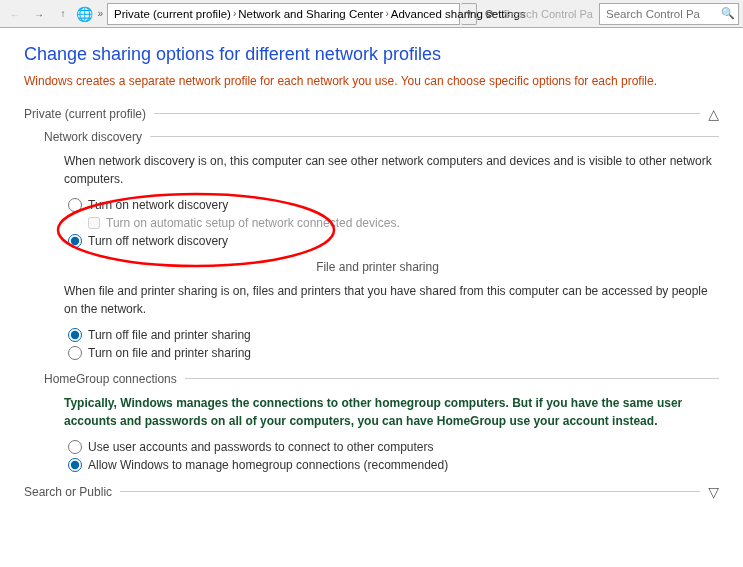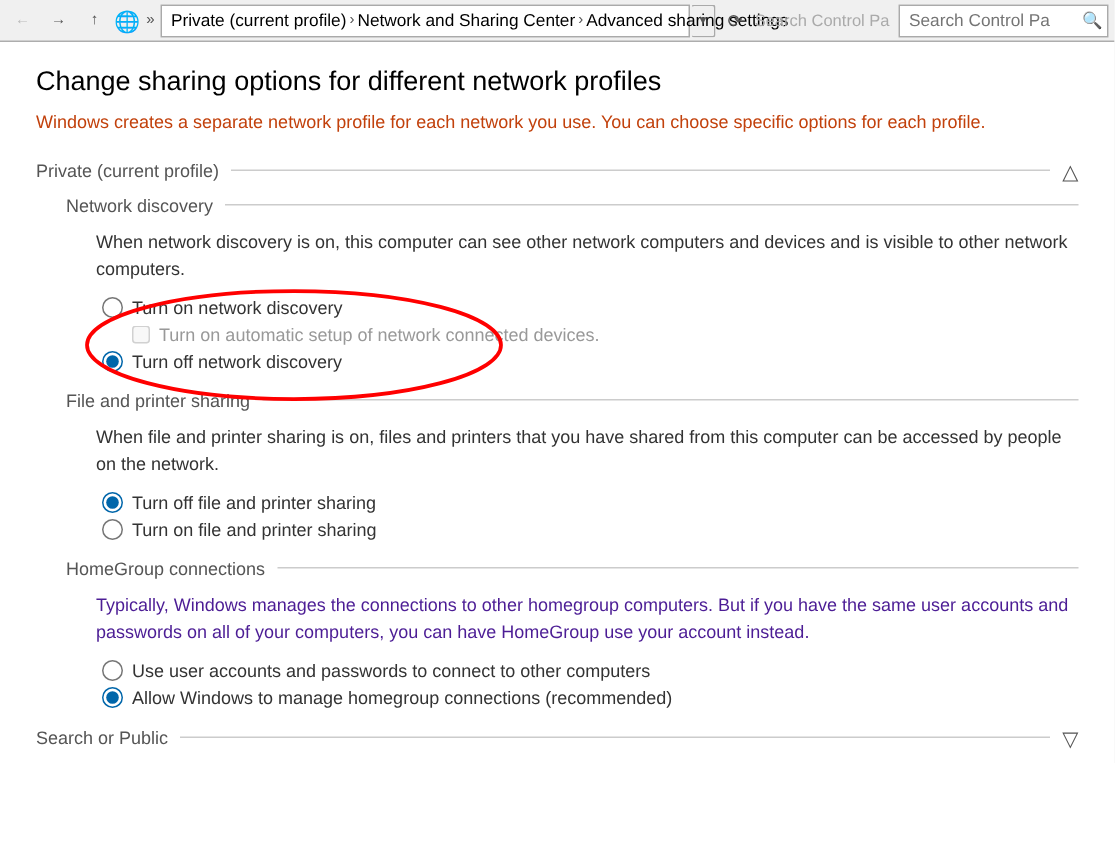--- a/index.html
+++ b/index.html
@@ -88,21 +88,21 @@
 
     
     .main-content {
       background: white;
       height: calc(567px - 28px);
       overflow-y: auto;
       padding: 16px 24px 16px 24px;
     }
 
     .page-title {
-      color: #000000;
+      color: #1d4ed8;
       font-size: 18px;
       font-weight: 300;
       margin-bottom: 8px;
     }
 
     .page-description {
       font-size: 12px;
       color: #c2410c;
       margin-bottom: 16px;
       line-height: 1.4;
@@ -255,21 +255,21 @@
             <span>Turn on automatic setup of network connected devices.</span>
           </div>
           <label class="radio-item">
             <input type="radio" class="radio-input" name="nd" checked="" style="">
             <span>Turn off network discovery</span>
           </label>
         </div>
       </div>
     </div>
 
-    <div class="section-header" style="margin-top:8px;">
+    <div class="section-header" style="margin-top:8px;flex-direction:column;">
       <span class="section-label">File and printer sharing</span>
       <div class="section-line"></div>
     </div>
 
     <div class="section-body">
       <div class="section-info">When file and printer sharing is on, files and printers that you have shared from this computer can be accessed by people on the network.</div>
       <div class="radio-group">
         <label class="radio-item">
           <input type="radio" class="radio-input" name="fps" checked="" style="">
           <span>Turn off file and printer sharing</span>
@@ -280,21 +280,21 @@
         </label>
       </div>
     </div>
 
     <div class="section-header" style="margin-top:8px;align-items:center;">
       <span class="section-label">HomeGroup connections</span>
       <div class="section-line"></div>
     </div>
 
     <div class="section-body">
-      <div class="section-info" style="color:#4c1d95;">Typically, Windows manages the connections to other homegroup computers. But if you have the same user accounts and passwords on all of your computers, you can have HomeGroup use your account instead.</div>
+      <div class="section-info" style="color:#14532d;font-weight:bold;">Typically, Windows manages the connections to other homegroup computers. But if you have the same user accounts and passwords on all of your computers, you can have HomeGroup use your account instead.</div>
       <div class="radio-group">
         <label class="radio-item">
           <input type="radio" class="radio-input" name="hg" style="">
           <span>Use user accounts and passwords to connect to other computers</span>
         </label>
         <label class="radio-item">
           <input type="radio" class="radio-input" name="hg" checked="" style="">
           <span>Allow Windows to manage homegroup connections (recommended)</span>
         </label>
       </div>

